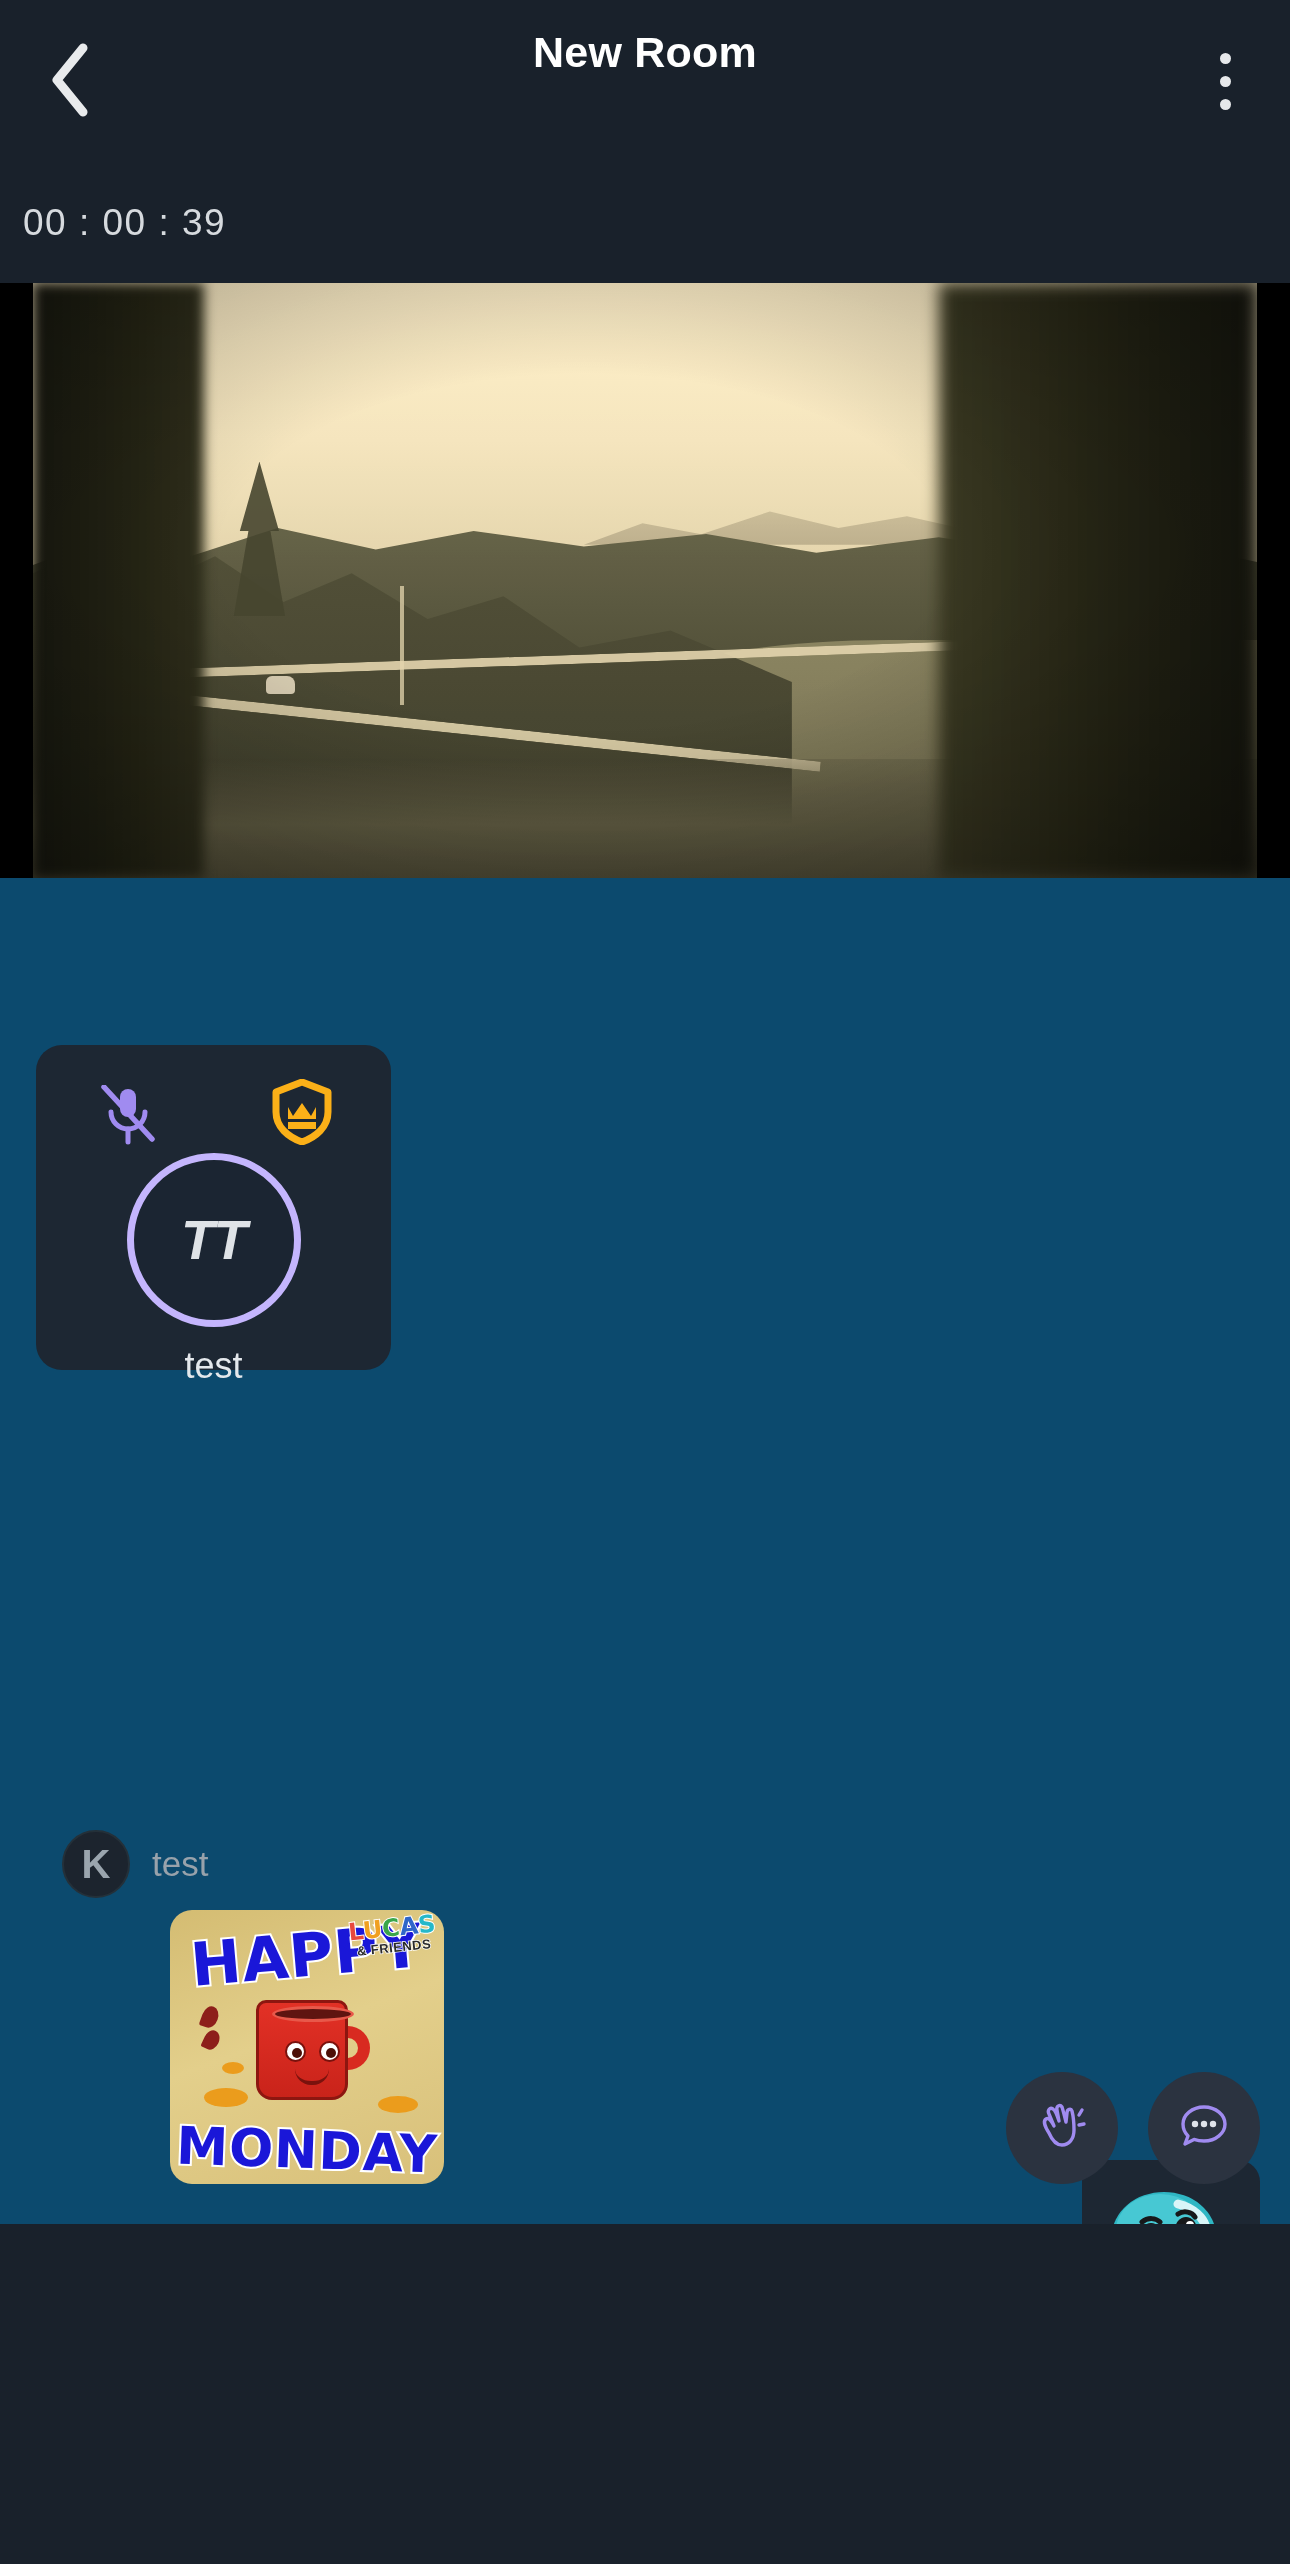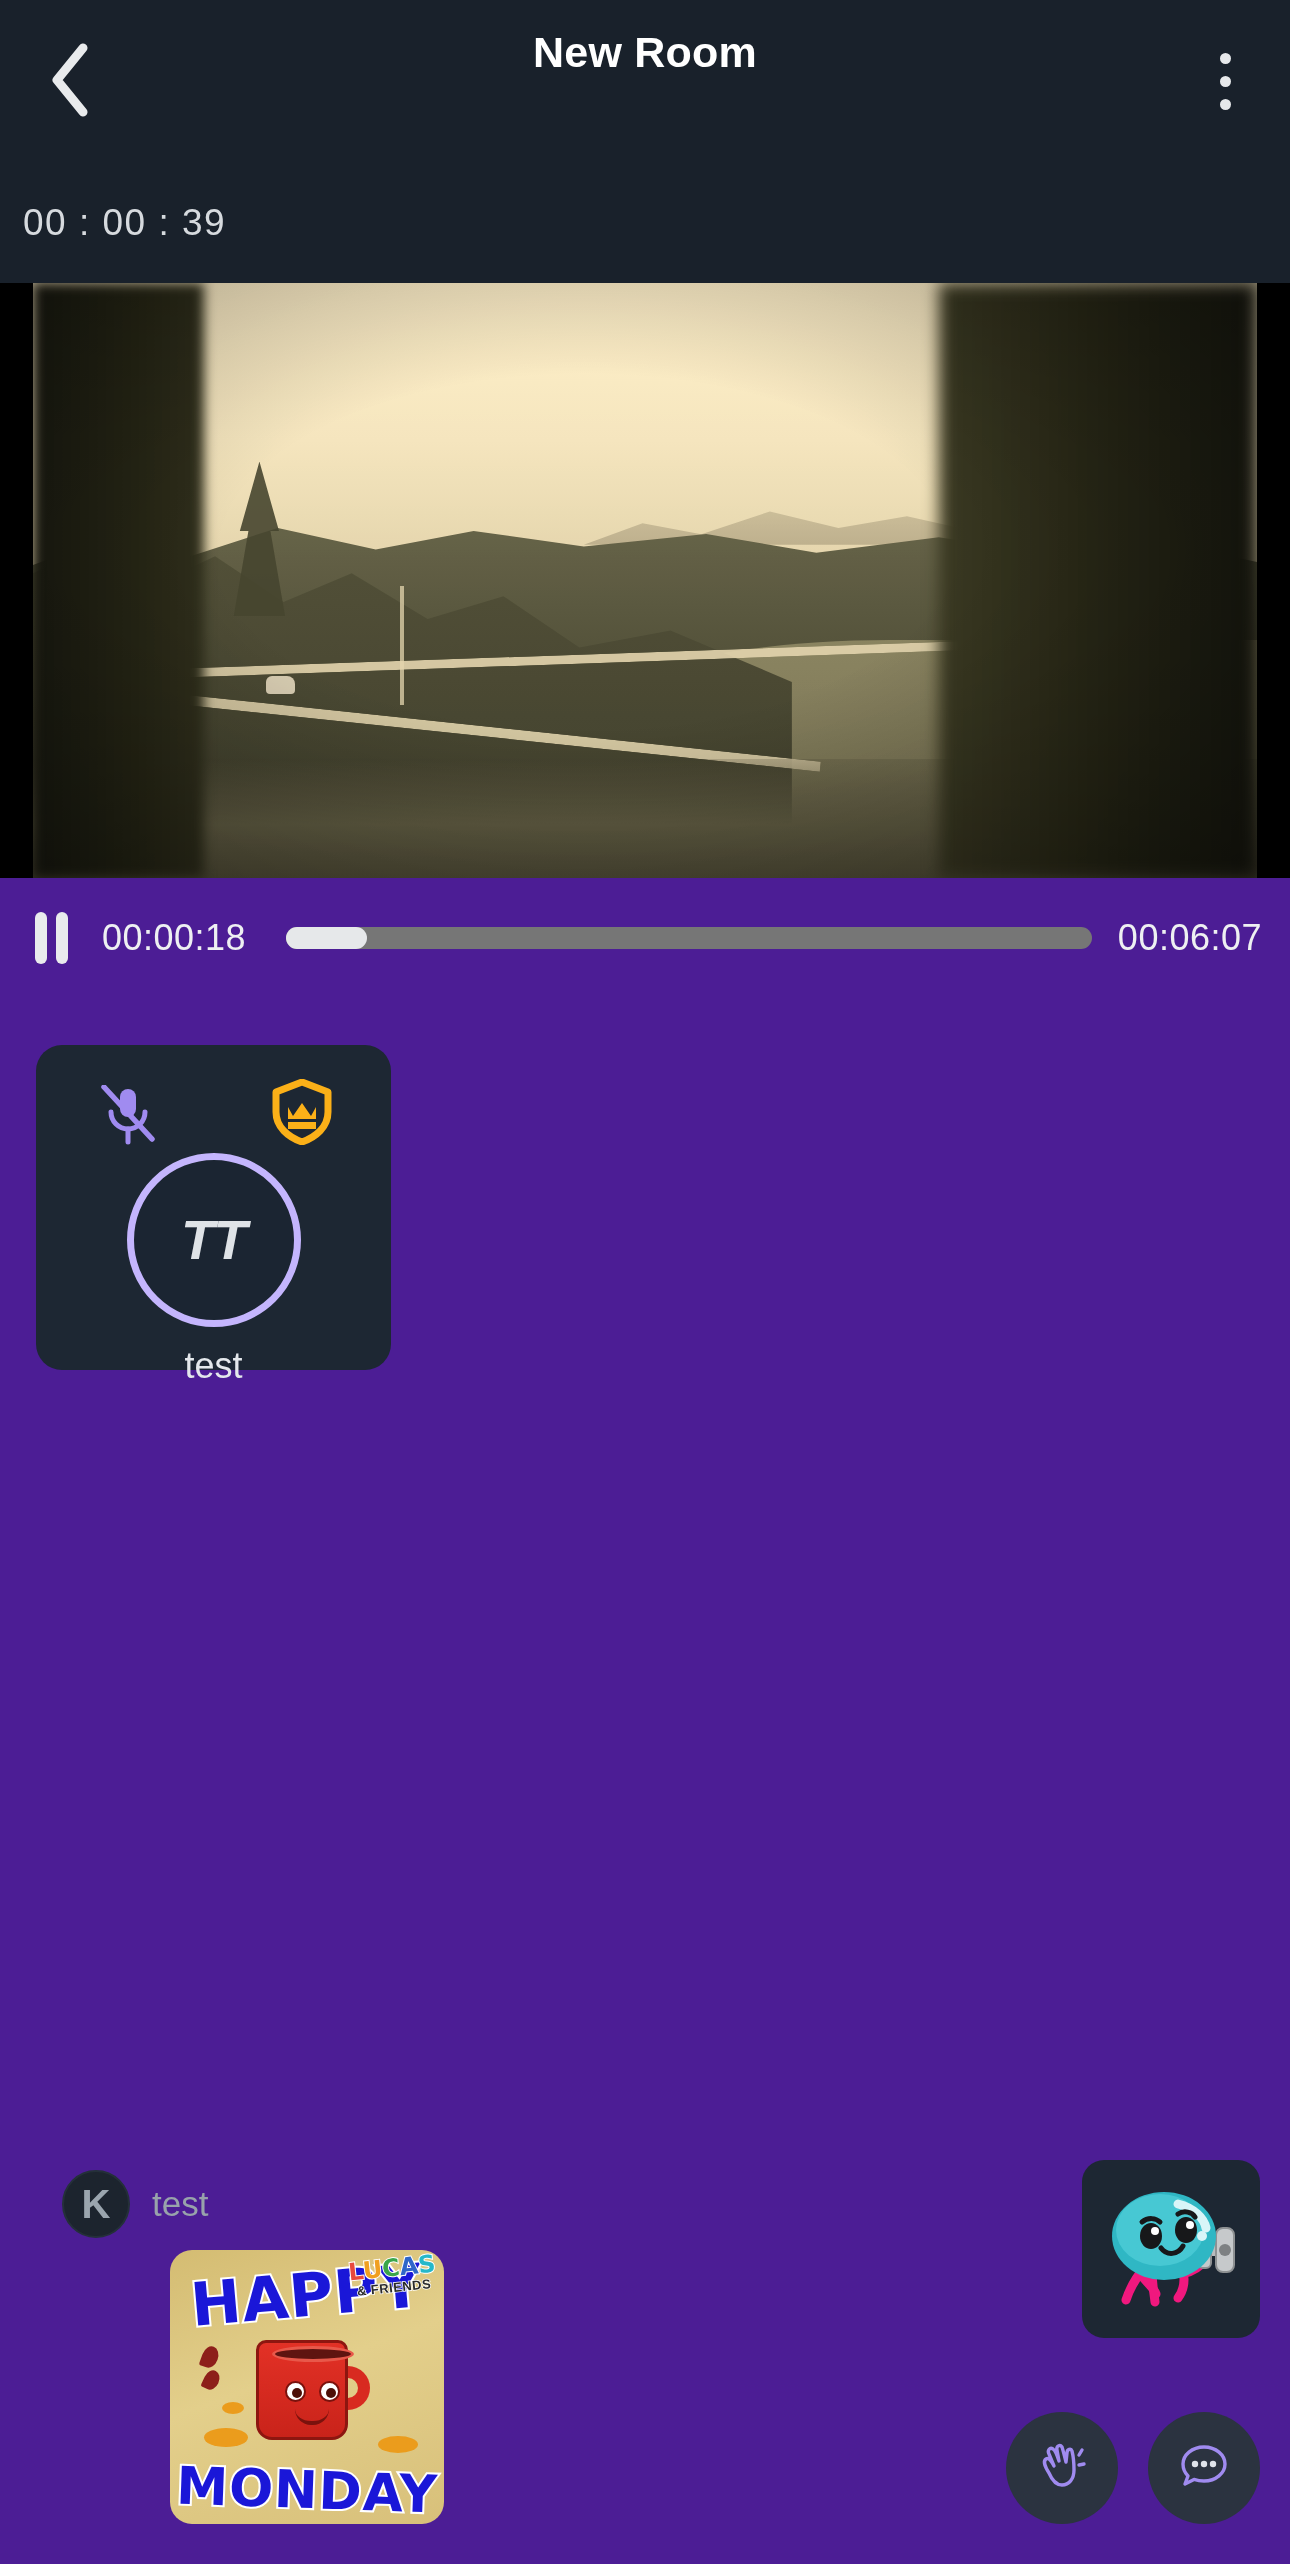--- a/index.html
+++ b/index.html
@@ -4,22 +4,22 @@
 <style>
   * { margin:0; padding:0; box-sizing:border-box; }
   html,body{
     width:1290px; height:2564px;
     background:#19212b;
     font-family:"Liberation Sans", sans-serif;
     overflow:hidden;
   }
   .screen{
     position:relative;
-    width:1290px; height:2564px;
-    background:#4c1d95;
+    width:1290px; height:2224px;
+    background:#0c4a6e;
     overflow:hidden;
   }
 
   
   .header{
     position:absolute; top:0; left:0; width:1290px; height:283px;
     background:#19212b;
   }
   .back-btn{
     position:absolute; left:30px; top:40px;
@@ -354,35 +354,20 @@
         <div class="car"></div>
         <div class="foreground"></div>
         <div class="curtain-l"></div>
         <div class="curtain-r"></div>
         <div class="vignette"></div>
         <div class="sepia"></div>
       </div>
     </div>
   </div>
 
-  <div class="player">
-
-    <div class="pause-btn">
-      <i></i>
-      <i></i>
-    </div>
-
-    <div class="time-cur">00:00:18</div>
-
-    <div class="track">
-      <div class="track-fill" id="track-fill" style="width: 10%;"></div>
-    </div>
-
-    <div class="time-total">00:06:07</div>
-  </div>
 
   <div class="speakers">
     <div class="speaker-card">
 
       <span class="mic-off">
         <svg width="56" height="62" viewBox="0 0 56 62">
           <rect x="20" y="4" width="16" height="28" rx="8" fill="#a08bf0"></rect>
           <path d="M11 27 a17 17 0 0 0 34 0" fill="none" stroke="#a08bf0" stroke-width="5" stroke-linecap="round"></path>
           <line x1="28" y1="44" x2="28" y2="57" stroke="#a08bf0" stroke-width="5" stroke-linecap="round"></line>
           <line x1="4" y1="2" x2="52" y2="54" stroke="#a08bf0" stroke-width="5.5" stroke-linecap="round"></line>

